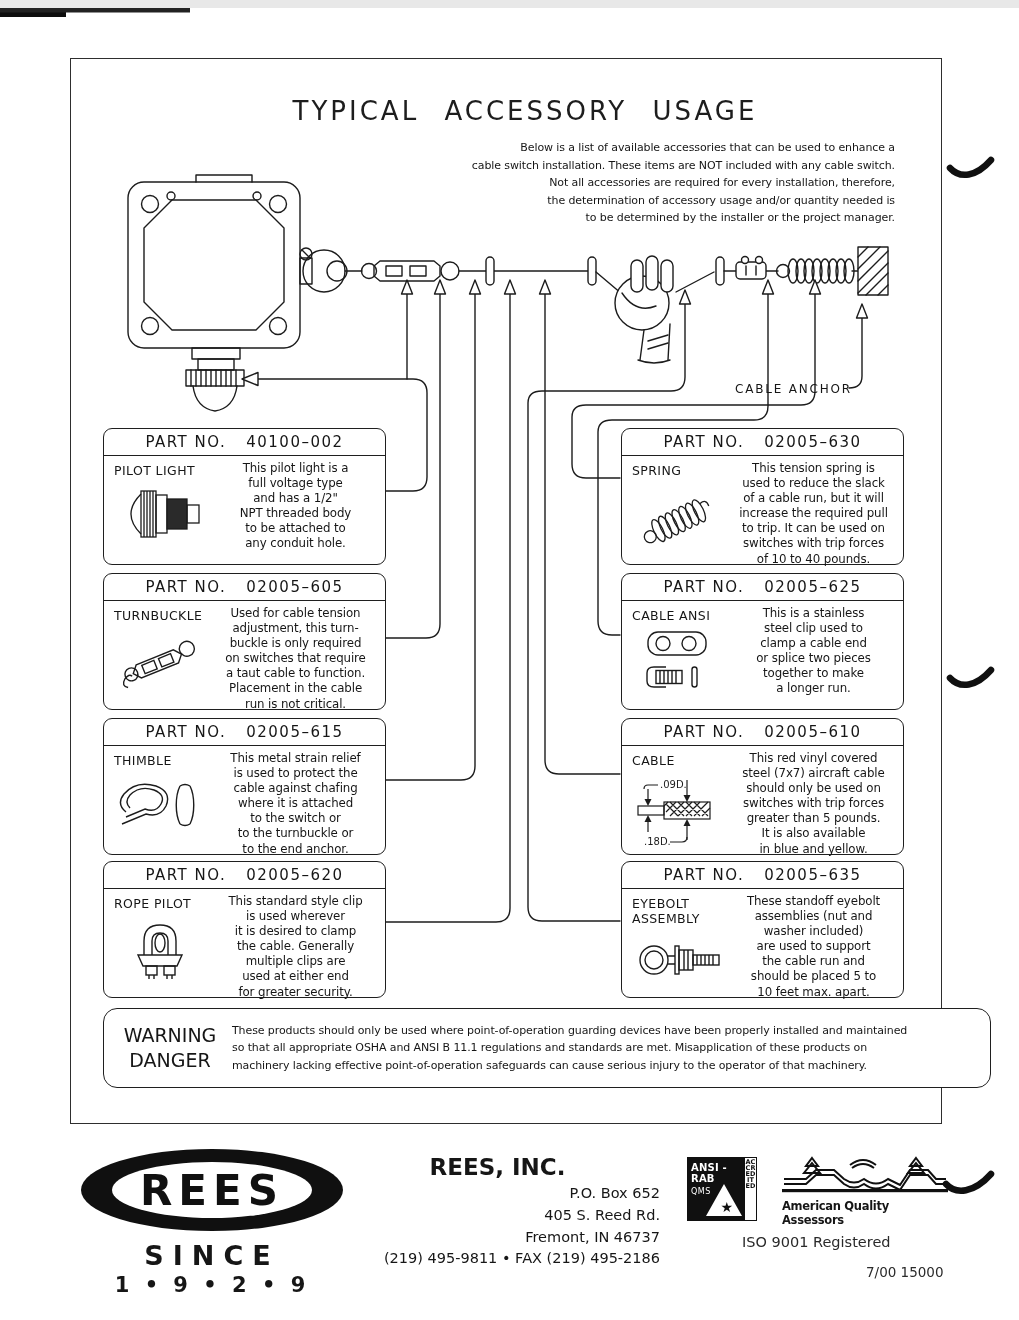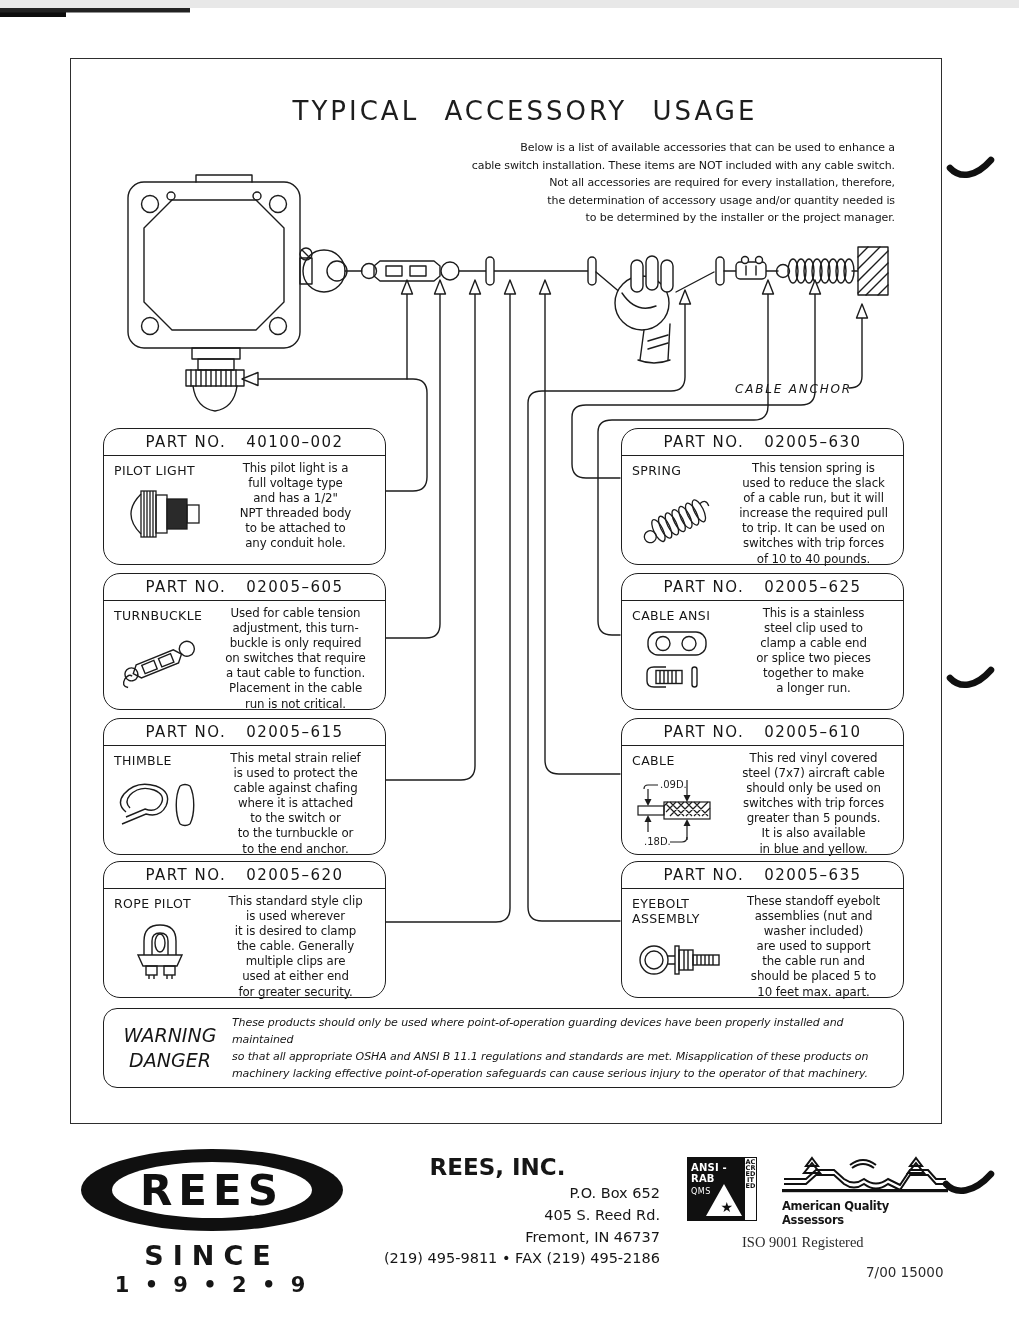--- a/index.html
+++ b/index.html
@@ -6,35 +6,35 @@
   .page{position:relative;width:1019px;height:1320px;background:#ffffff;margin:8px auto;
         font-family:"DejaVu Sans",sans-serif;color:#161616;overflow:hidden;}
   .border-frame{position:absolute;left:70px;top:50px;width:870px;height:1064px;
         border:1.6px solid #2e2e2e;z-index:0;}
   .diagram-svg{position:absolute;left:0;top:0;z-index:1;}
   .page-title{position:absolute;left:200px;top:88px;width:650px;text-align:center;
         font-size:26px;letter-spacing:3px;word-spacing:14px;color:#1d1d1d;z-index:2;}
   .intro{position:absolute;left:375px;top:131px;width:520px;text-align:right;
         font-size:11px;line-height:1.6;white-space:pre-line;letter-spacing:-0.1px;z-index:2;}
   .cable-anchor-label{position:absolute;left:735px;top:374px;font-size:12px;
-        letter-spacing:1.8px;z-index:2;font-style:italic;}
+        letter-spacing:1.8px;z-index:2;}
   .pbox{position:absolute;width:283px;height:137px;background:#fff;
-        border:1.5px solid #1f1f1f;border-radius:17px;z-index:2;box-sizing:border-box;}
+        border:1.5px solid #1f1f1f;border-radius:9px;z-index:2;box-sizing:border-box;}
   .pbox-header{height:26px;border-bottom:1.4px solid #1f1f1f;display:flex;
         align-items:center;justify-content:center;gap:20px;font-size:15px;
         letter-spacing:1.5px;}
   .pbox-body{display:flex;padding:3px 6px 2px 8px;}
   .pbox-left{width:100px;display:flex;flex-direction:column;align-items:flex-start;}
   .pbox-name{font-size:12.5px;letter-spacing:.4px;margin:4px 0 4px 2px;white-space:pre-line;}
   .pbox-icon{margin:2px auto 0 auto;}
   .pbox-desc{flex:1;font-size:11.8px;line-height:1.28;text-align:center;
         white-space:pre-line;margin-top:2px;letter-spacing:-0.1px;}
-  .warning-box{position:absolute;left:103px;top:1000px;width:801px;height:80px;
+  .warning-box{position:absolute;left:103px;top:1000px;width:888px;height:80px;
         border:1.6px solid #1f1f1f;border-radius:14px;z-index:2;display:flex;
-        align-items:center;box-sizing:border-box;background:#fff;font-style:italic;}
+        align-items:center;box-sizing:border-box;background:#fff;}
   .warning-label{width:108px;text-align:center;font-size:19px;line-height:1.3;
         white-space:pre-line;margin-left:12px;}
   .warning-text{flex:1;font-size:11px;line-height:1.55;white-space:pre-line;
         margin:0 14px 0 8px;letter-spacing:-0.1px;}
   .footer{position:absolute;left:0;top:1118px;width:1019px;height:202px;z-index:2;}
   .rees-logo{position:absolute;left:78px;top:22px;width:268px;text-align:center;}
   .rees-since{font-size:27px;font-weight:bold;letter-spacing:9px;margin-top:4px;}
   .rees-year{font-size:21px;font-weight:bold;letter-spacing:4px;margin-top:2px;}
   .addr{position:absolute;left:335px;top:28px;width:325px;text-align:center;}
   .addr-company{font-size:23px;font-weight:bold;margin-bottom:3px;}
@@ -46,21 +46,21 @@
   .ansi-tri{position:absolute;right:3px;bottom:5px;width:0;height:0;
         border-left:18px solid transparent;border-right:18px solid transparent;
         border-bottom:32px solid #fff;}
   .ansi-star{position:absolute;right:12px;bottom:6px;color:#101010;font-size:14px;}
   .ansi-strip{width:12px;height:64px;border-right:1.5px solid #101010;
         border-top:1.5px solid #101010;border-bottom:1.5px solid #101010;
         font-size:6.5px;line-height:6.1px;font-weight:bold;text-align:center;
         word-break:break-all;padding-top:1px;box-sizing:border-box;color:#101010;}
   .aqa{position:absolute;left:782px;top:28px;width:166px;}
   .aqa-name{font-size:11.5px;font-weight:bold;letter-spacing:-0.3px;margin-top:1px;}
-  .iso-text{position:absolute;left:742px;top:108px;font-size:14.5px;color:#2a2a2a;font-family:Liberation Serif, serif;}
+  .iso-text{position:absolute;left:742px;top:108px;font-size:14.5px;color:#2a2a2a;}
   .print-code{position:absolute;left:866px;top:138px;font-size:13.5px;color:#2a2a2a;}
 </style>
 </head>
 <body>
 
 <div class="page">
 
   <div class="border-frame"></div>
 
   <svg class="diagram-svg" width="1019" height="1320" viewBox="0 0 1019 1320">

